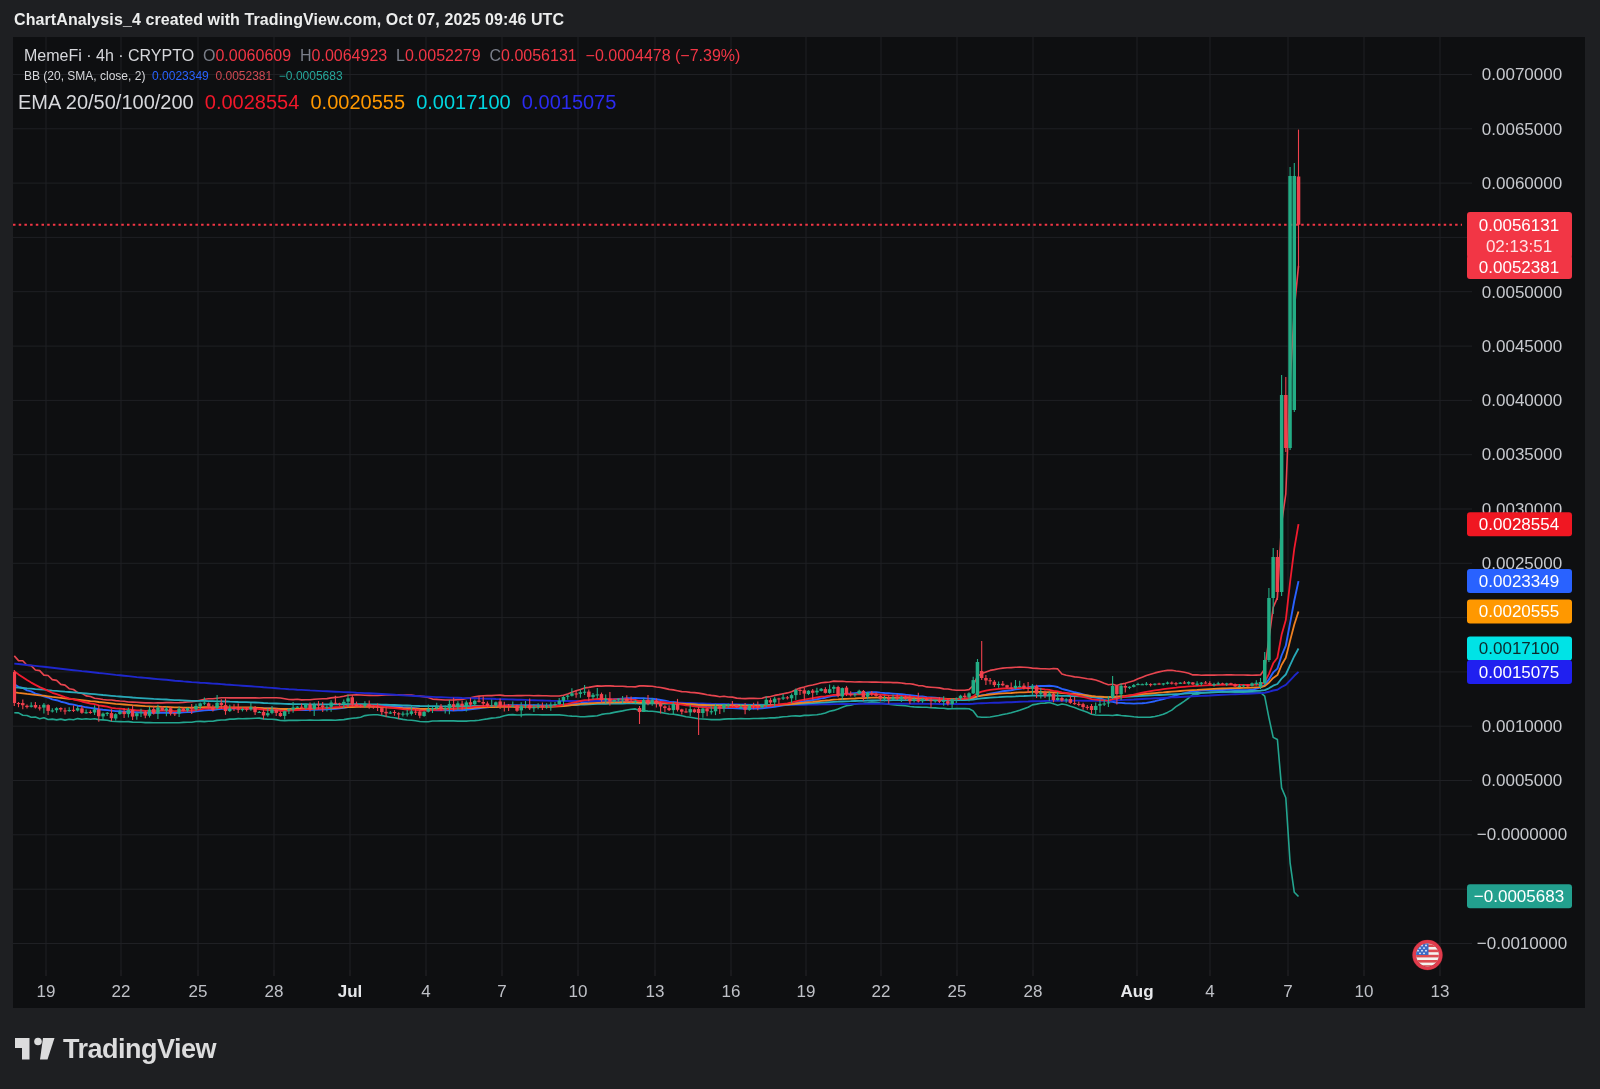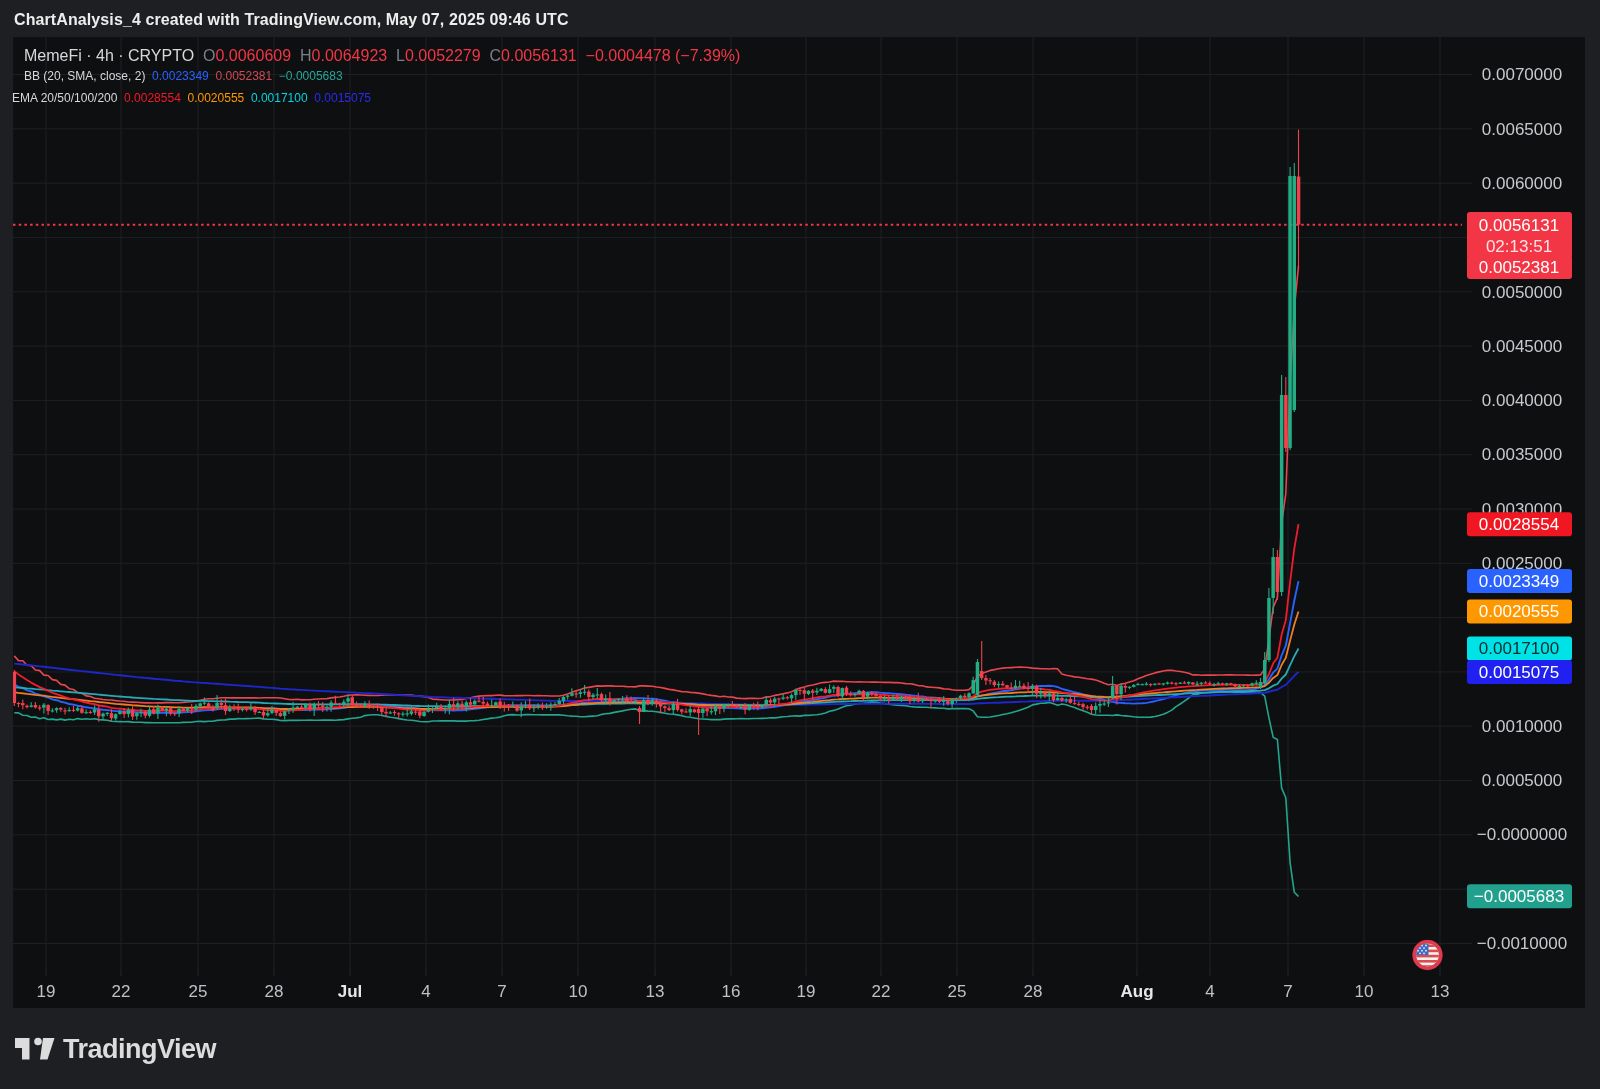--- a/index.html
+++ b/index.html
@@ -769,23 +769,23 @@
           <circle cx="-3.5" cy="-6.9" r="0.9"></circle>
 <circle cx="-9.5" cy="-4.3" r="0.9"></circle>
           <circle cx="-5.5" cy="-4.3" r="0.9"></circle>
           <circle cx="-1.5" cy="-4.3" r="0.9"></circle>
 <circle cx="-7.5" cy="-1.7" r="0.9"></circle>
           <circle cx="-3.5" cy="-1.7" r="0.9"></circle>
         </g>
 </g>
     </g>
 </svg>
-<div class="abs" style="left:14px;top:11px;font-size:16px;font-weight:bold;color:#eceded;letter-spacing:.1px">ChartAnalysis_4 created with TradingView.com, May 07, 2025 09:46 UTC</div>
+<div class="abs" style="left:14px;top:11px;font-size:16px;font-weight:bold;color:#eceded;letter-spacing:.1px">ChartAnalysis_4 created with TradingView.com, Oct 07, 2025 09:46 UTC</div>
 <div class="abs" style="left:24px;top:47px;font-size:16px;color:#d7d8dc;white-space:nowrap">MemeFi · 4h · CRYPTO&nbsp;&nbsp;<span style="color:#7b7f8a">O</span><span style="color:#f23645">0.0060609</span>&nbsp;&nbsp;<span style="color:#7b7f8a">H</span><span style="color:#f23645">0.0064923</span>&nbsp;&nbsp;<span style="color:#7b7f8a">L</span><span style="color:#f23645">0.0052279</span>&nbsp;&nbsp;<span style="color:#7b7f8a">C</span><span style="color:#f23645">0.0056131</span>&nbsp;&nbsp;<span style="color:#f23645">−0.0004478 (−7.39%)</span></div>
 <div class="abs" style="left:24px;top:69px;font-size:12px;color:#d7d8dc;white-space:nowrap">BB (20, SMA, close, 2)&nbsp;&nbsp;<span style="color:#2962ff">0.0023349</span>&nbsp;&nbsp;<span style="color:#cf4a52">0.0052381</span>&nbsp;&nbsp;<span style="color:#26a69a">−0.0005683</span></div>
-<div class="abs" style="left:12px;top:91px;font-size:12px;color:#d7d8dc;white-space:nowrap">EMA 20/50/100/200&nbsp;&nbsp;<span style="color:#f2182a">0.0028554</span>&nbsp;&nbsp;<span style="color:#ff9800">0.0020555</span>&nbsp;&nbsp;<span style="color:#00d5e0">0.0017100</span>&nbsp;&nbsp;<span style="color:#2b2bf0">0.0015075</span></div>
+<div class="abs" style="left:18px;top:91px;font-size:20px;color:#d7d8dc;white-space:nowrap">EMA 20/50/100/200&nbsp;&nbsp;<span style="color:#f2182a">0.0028554</span>&nbsp;&nbsp;<span style="color:#ff9800">0.0020555</span>&nbsp;&nbsp;<span style="color:#00d5e0">0.0017100</span>&nbsp;&nbsp;<span style="color:#2b2bf0">0.0015075</span></div>
 <svg class="abs" style="left:0;top:0" width="1600" height="1089">
 <g fill="#dcdcdd">
 <path d="M15 1038 H29.5 V1059.5 H22 V1048 H15 Z"></path>
 <circle cx="38" cy="1041.5" r="3.8"></circle>
 <path d="M43 1038 H54.5 L47.5 1059.5 H40 Z"></path>
 </g>
 <text x="63" y="1058" font-family="Liberation Sans" font-weight="bold" font-size="27" fill="#dcdcdd" letter-spacing="-0.5">TradingView</text>
 </svg>
 </body></html>

